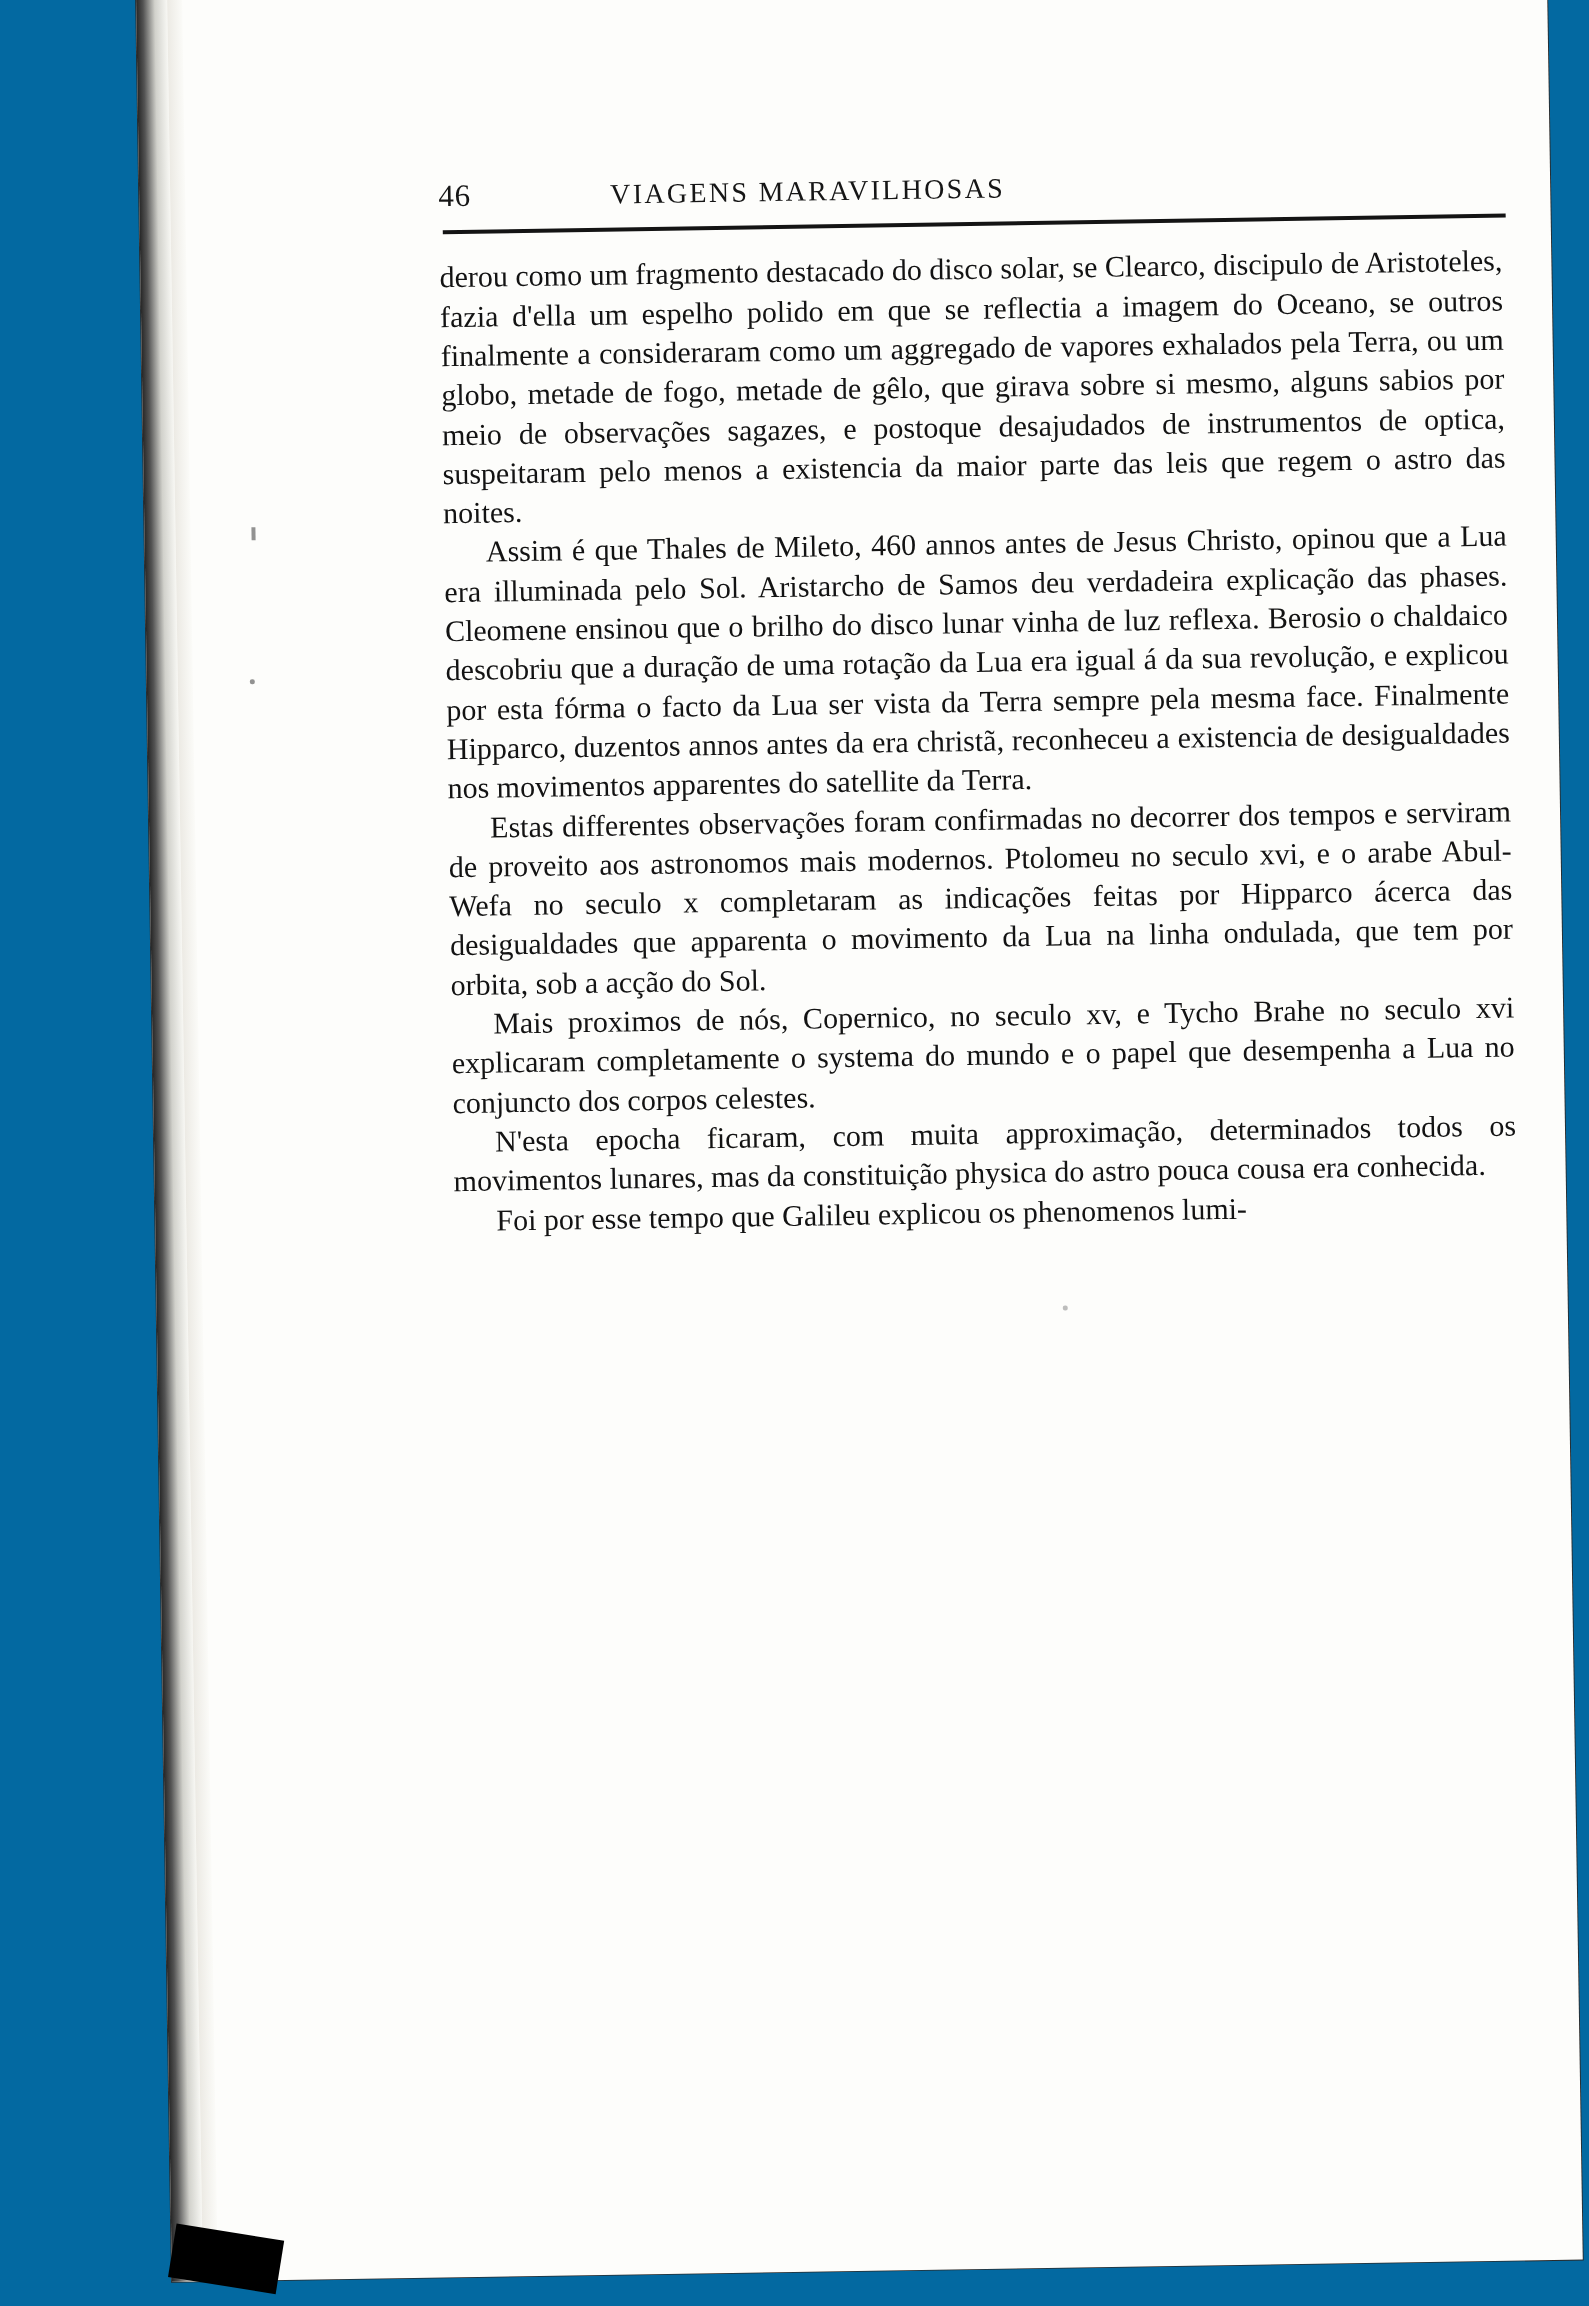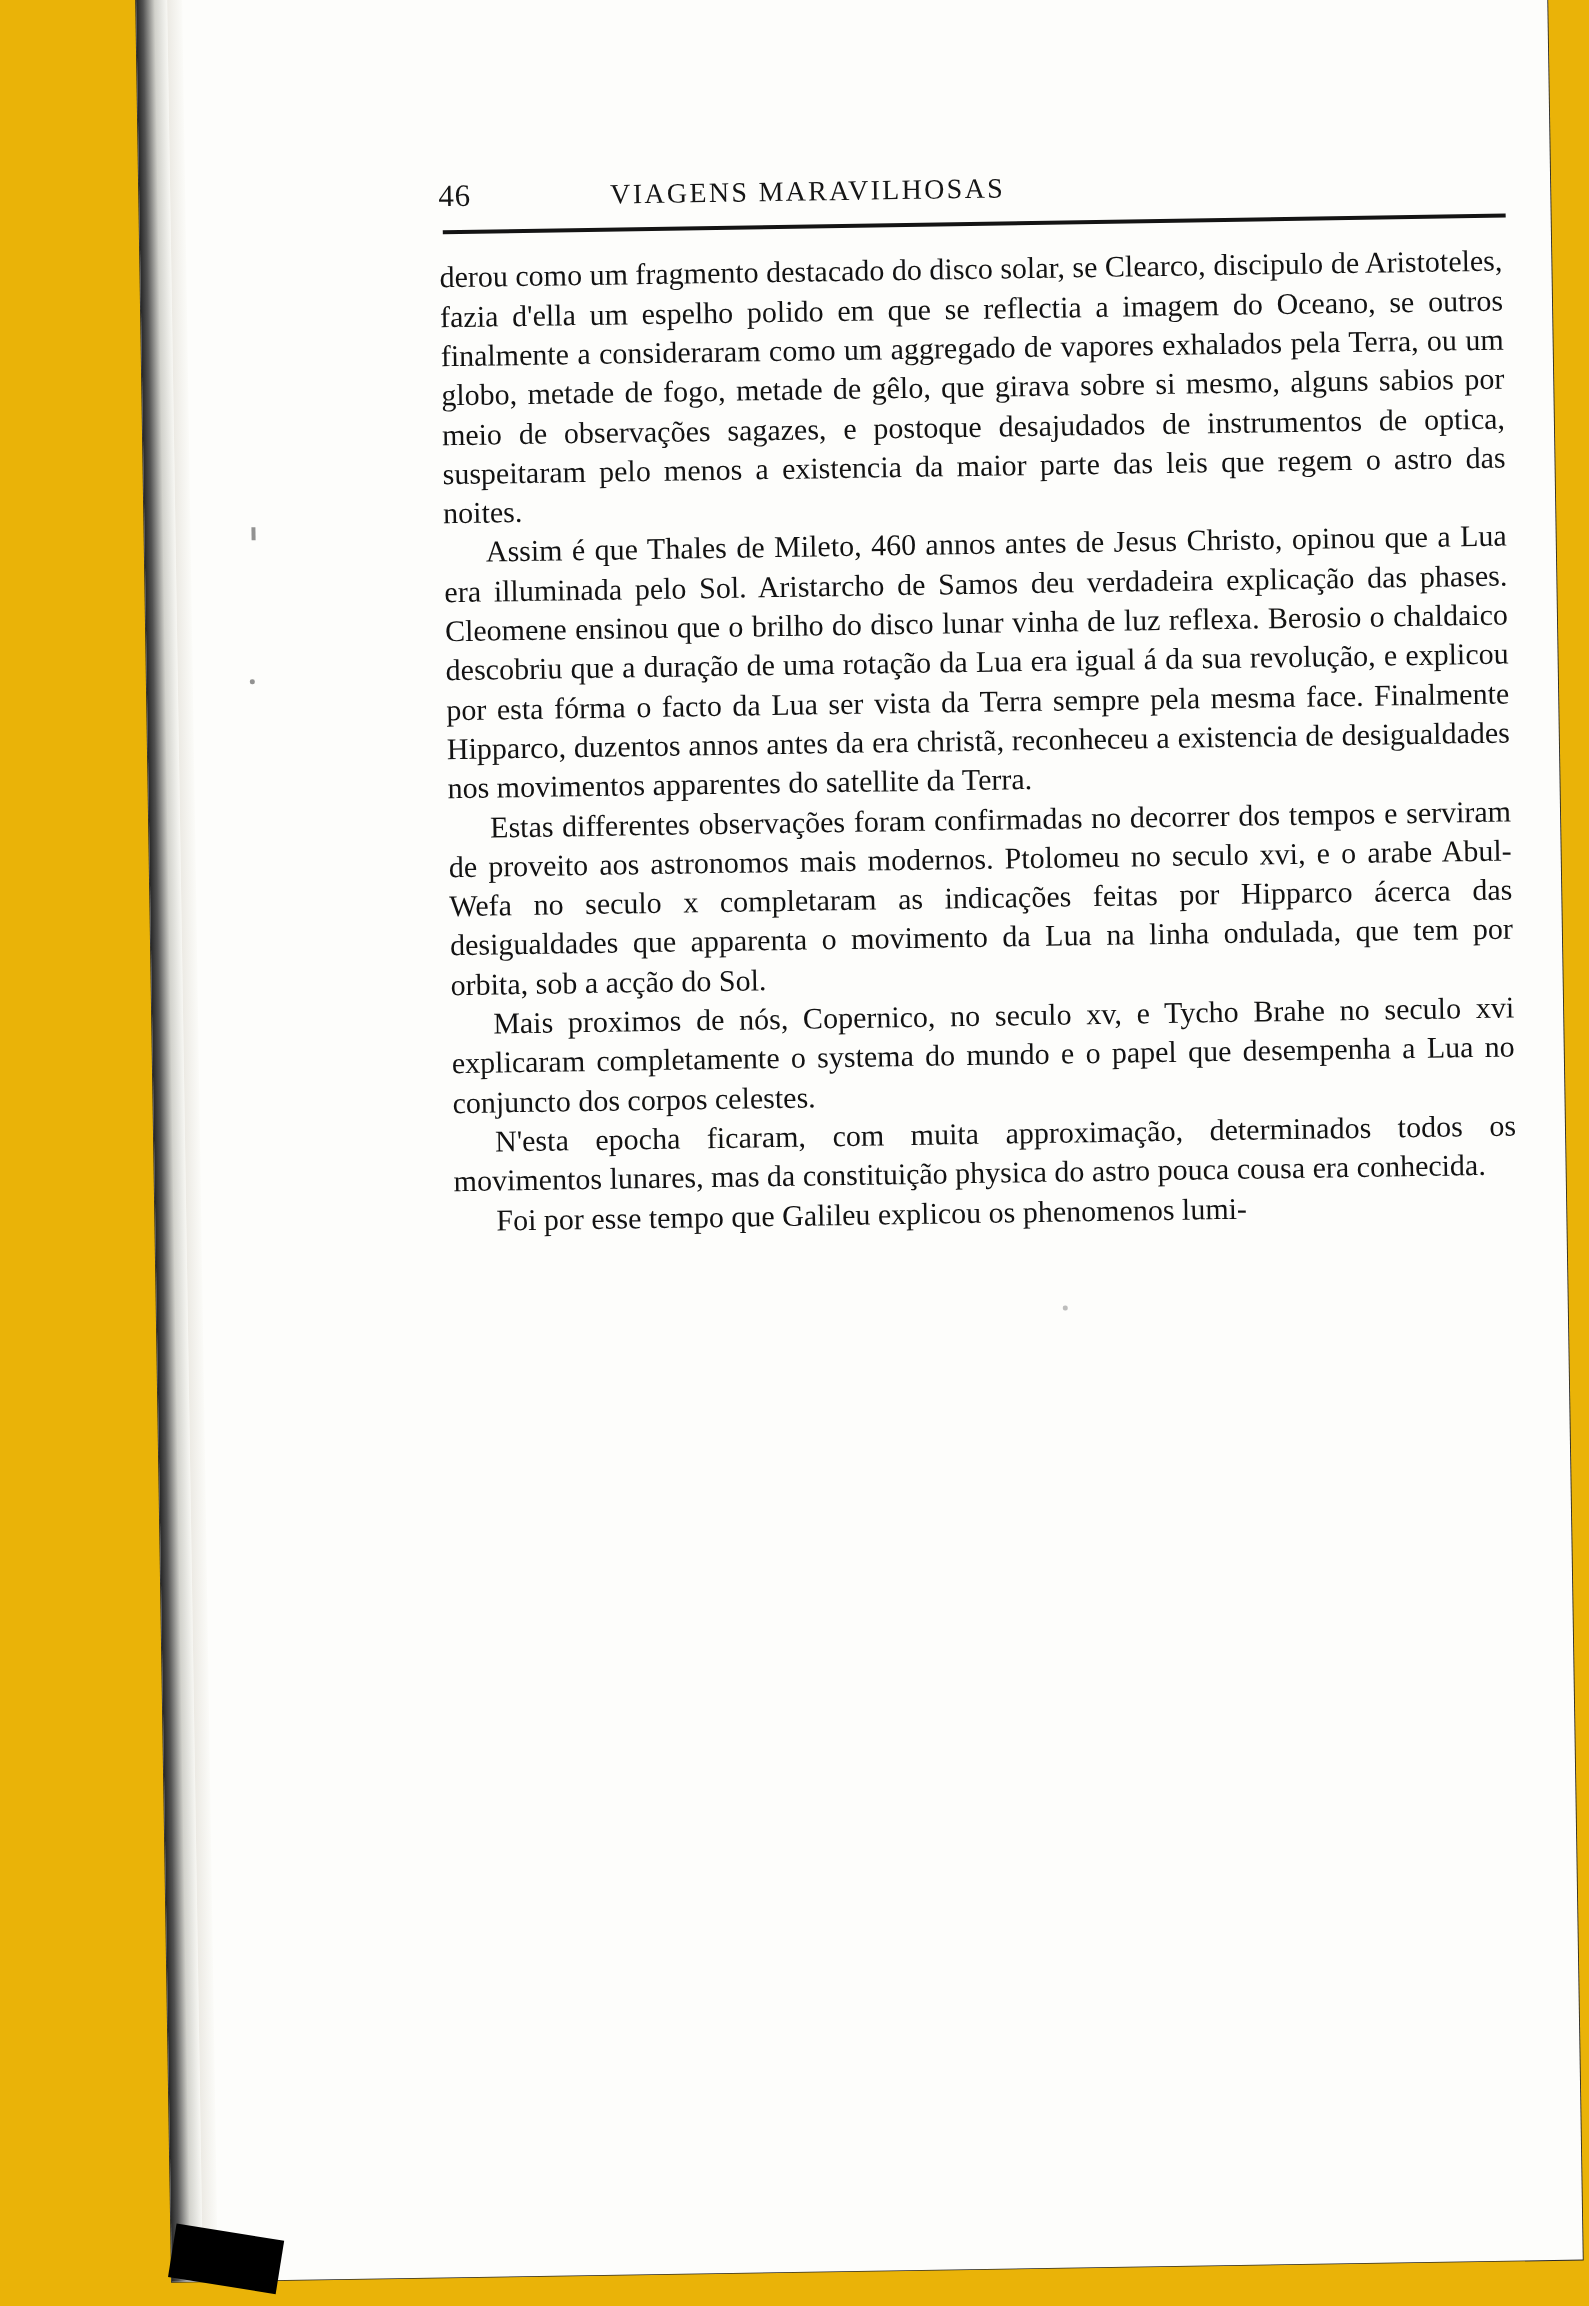--- a/index.html
+++ b/index.html
@@ -4,21 +4,21 @@
 <style>
   html, body {
     margin: 0;
     padding: 0;
     background: #000000;
   }
   #page {
     position: relative;
     width: 1589px;
     height: 2307px;
-    background: #eab308;
+    background: #0369a1;
     overflow: hidden;
   }
   
   #sheet {
     position: absolute;
     left: 136px;
     top: -7.2px;
     width: 1411px;
     height: 2289px;
     background: #fdfdfb;

